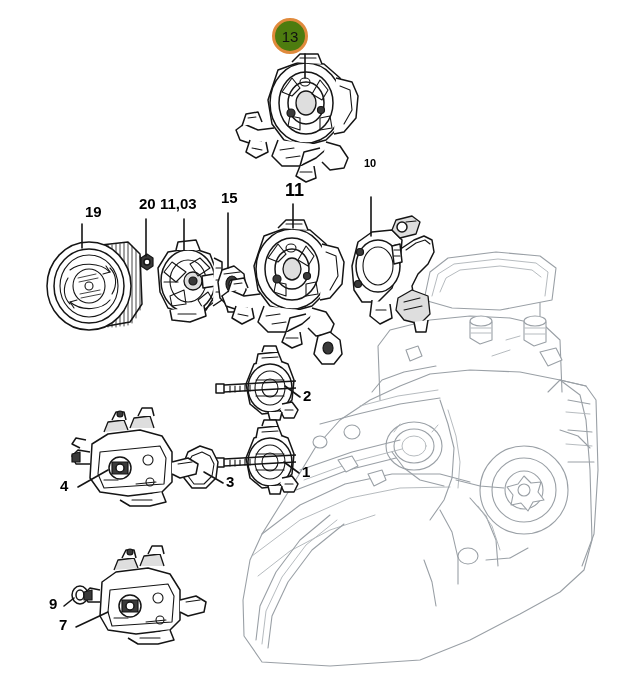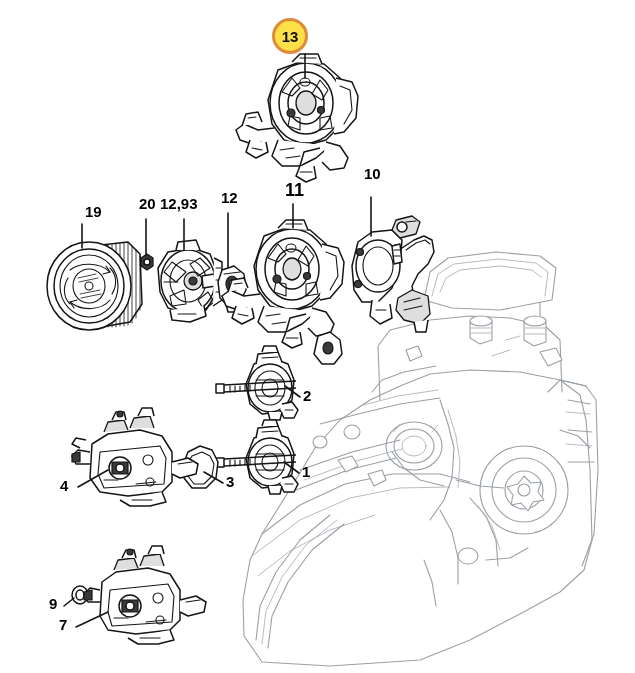--- a/index.html
+++ b/index.html
@@ -28,27 +28,27 @@
     font-family:"Liberation Sans", sans-serif;
     line-height:1;
     white-space:nowrap;
     -webkit-user-select:none;
     user-select:none;
   }
   .highlight-badge{
     position:absolute;
     width:36px; height:36px;
     border-radius:50%;
-    background:#fde047;
+    background:#4d7c0f;
     border:3px solid #e08a3c;
     box-sizing:border-box;
     display:flex;
     align-items:center;
     justify-content:center;
-    font-weight:bold;
+    font-weight:normal;
     font-size:15px;
     color:#111;
     font-family:"Liberation Sans", sans-serif;
   }
 </style>
 </head>
 <body>
 
 <div id="diagram-root">
 
@@ -446,27 +446,27 @@
       <path class="lead" d="M78 487 L108 470"></path>
       <path class="lead" d="M64 606 L74 598"></path>
       <path class="lead" d="M76 627 L108 612"></path>
     </g>
   </svg>
 
   <div class="callout-num" style="left:74px; top:204px; font-size:15px;margin-left:11px;">19</div>
 
   <div class="callout-num" style="left:139px; top:196px; font-size:15px;">20</div>
 
-  <div class="callout-num" style="left:160px; top:196px; font-size:15px;">12,93</div>
-
-  <div class="callout-num" style="left:221px; top:190px; font-size:15px;">12</div>
+  <div class="callout-num" style="left:160px; top:196px; font-size:15px;">11,03</div>
+
+  <div class="callout-num" style="left:221px; top:190px; font-size:15px;">15</div>
 
   <div class="callout-num" style="left:285px; top:181px; font-size:18px;">11</div>
 
-  <div class="callout-num" style="left:364px; top:166px; font-size:15px;">10</div>
+  <div class="callout-num" style="left:364px; top:158px; font-size:11px;">10</div>
 
   <div class="callout-num" style="left:303px; top:388px; font-size:15px;">2</div>
 
   <div class="callout-num" style="left:302px; top:464px; font-size:15px;">1</div>
 
   <div class="callout-num" style="left:226px; top:474px; font-size:15px;">3</div>
 
   <div class="callout-num" style="left:60px; top:478px; font-size:15px;">4</div>
 
   <div class="callout-num" style="left:49px; top:596px; font-size:15px;">9</div>

